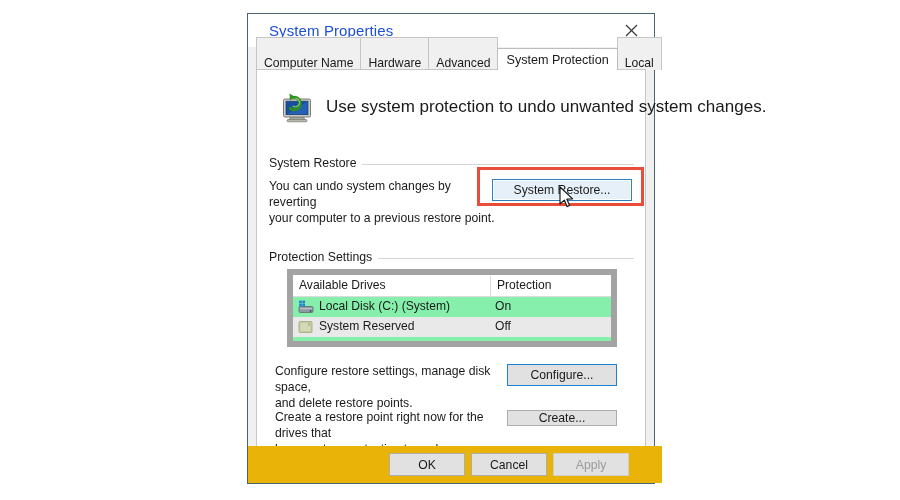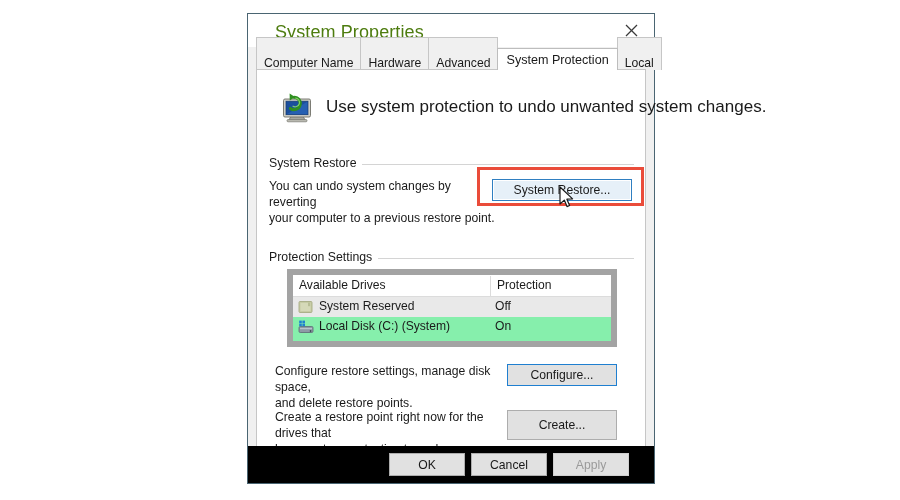--- a/index.html
+++ b/index.html
@@ -33,24 +33,24 @@
   }
 
   .titlebar {
     position: relative;
     height: 33px;
     background: #ffffff;
     border-bottom: none;
   }
   .title-text {
     position: absolute;
-    left: 27px;
+    left: 21px;
     top: 8px;
-    font-size: 18px;
-    color: #4d7c0f;
+    font-size: 15px;
+    color: #1d4ed8;
     letter-spacing: 0.1px;
     white-space: nowrap;
   }
   .close-btn {
     position: absolute;
     right: 0px;
     top: 0px;
     width: 45px;
     height: 32px;
     display: flex;
@@ -259,21 +259,22 @@
     height: 14px;
   }
 
   
   .footer {
     position: absolute;
     left: 0;
     bottom: 0;
     width: 100%;
     height: 37px;
-    background: #000000;
+    background: #eab308;
+    padding-left: 8px;
   }
 
   
   .highlight {
     position: absolute;
     border: 3px solid #ea4c3a;
     box-sizing: border-box;
     pointer-events: none;
     z-index: 30;
   }
@@ -352,62 +353,62 @@
       <div class="group" style="top:180px;">
         <div class="group-label">Protection Settings</div>
         <div class="group-rule"></div>
       </div>
 
       <div class="listview" style="left:30px; top:199px; width:330px; height:78px;">
         <div class="lv-head">
           <div class="lv-divider" style="left:197px;"></div>
           <div class="cell" style="left:6px;">Available Drives</div>
           <div class="cell" style="left:204px;">Protection</div>
-        </div>
-
-        <div class="lv-row selected">
-          <div class="ico">
-            <svg width="16" height="14" viewBox="0 0 16 14" aria-hidden="true">
-              <rect x="1" y="1.5" width="13" height="11" rx="1" fill="#c6cba4" stroke="#a7ad85" stroke-width="0.9"></rect>
-              <rect x="2.5" y="3" width="10" height="8" fill="#d5d9b8"></rect>
-              <rect x="10" y="2.6" width="2.2" height="3.6" fill="#b7bd95"></rect>
-            </svg>
-          </div>
-          <div class="name">System Reserved</div>
-          <div class="prot">Off</div>
         </div>
 
         <div class="lv-row">
           <div class="ico">
             <svg width="16" height="14" viewBox="0 0 16 14" aria-hidden="true">
               <rect x="1" y="6.5" width="14" height="6" rx="1.2" fill="#8e9aa6" stroke="#5d6874" stroke-width="0.8"></rect>
               <rect x="2" y="8" width="12" height="1.2" fill="#b9c3cc"></rect>
               <circle cx="12.6" cy="11" r="0.9" fill="#3f4a55"></circle>
               <rect x="1.2" y="0.6" width="2.6" height="2.6" fill="#1f7fd0"></rect>
               <rect x="4.4" y="0.6" width="2.6" height="2.6" fill="#1f7fd0"></rect>
               <rect x="1.2" y="3.6" width="2.6" height="2.6" fill="#1f7fd0"></rect>
               <rect x="4.4" y="3.6" width="2.6" height="2.6" fill="#1f7fd0"></rect>
             </svg>
           </div>
           <div class="name">Local Disk (C:) (System)</div>
           <div class="prot">On</div>
         </div>
+
+        <div class="lv-row selected">
+          <div class="ico">
+            <svg width="16" height="14" viewBox="0 0 16 14" aria-hidden="true">
+              <rect x="1" y="1.5" width="13" height="11" rx="1" fill="#c6cba4" stroke="#a7ad85" stroke-width="0.9"></rect>
+              <rect x="2.5" y="3" width="10" height="8" fill="#d5d9b8"></rect>
+              <rect x="10" y="2.6" width="2.2" height="3.6" fill="#b7bd95"></rect>
+            </svg>
+          </div>
+          <div class="name">System Reserved</div>
+          <div class="prot">Off</div>
+        </div>
       </div>
 
       <div class="body-text" style="position:absolute; left:18px; top:293px; width:230px;">
         <div>Configure restore settings, manage disk space,</div>
         <div>and delete restore points.</div>
       </div>
       <div class="btn blue-outline" style="left:250px; top:294px; width:110px; height:22px;">Configure...</div>
 
       <div class="body-text" style="position:absolute; left:18px; top:339px; width:240px;">
         <div>Create a restore point right now for the drives that</div>
         <div>have system protection turned on.</div>
       </div>
-      <div class="btn" style="left:250px; top:340px; width:110px; height:30px;">Create...</div>
+      <div class="btn" style="left:250px; top:340px; width:110px; height:16px;">Create...</div>
 
     </div>
 
     <div class="footer">
       <div class="btn" style="left:141px; top:7px; width:76px; height:23px;">OK</div>
       <div class="btn" style="left:223px; top:7px; width:76px; height:23px;">Cancel</div>
       <div class="btn disabled" style="left:305px; top:7px; width:76px; height:23px;">Apply</div>
     </div>
 
   </div>

